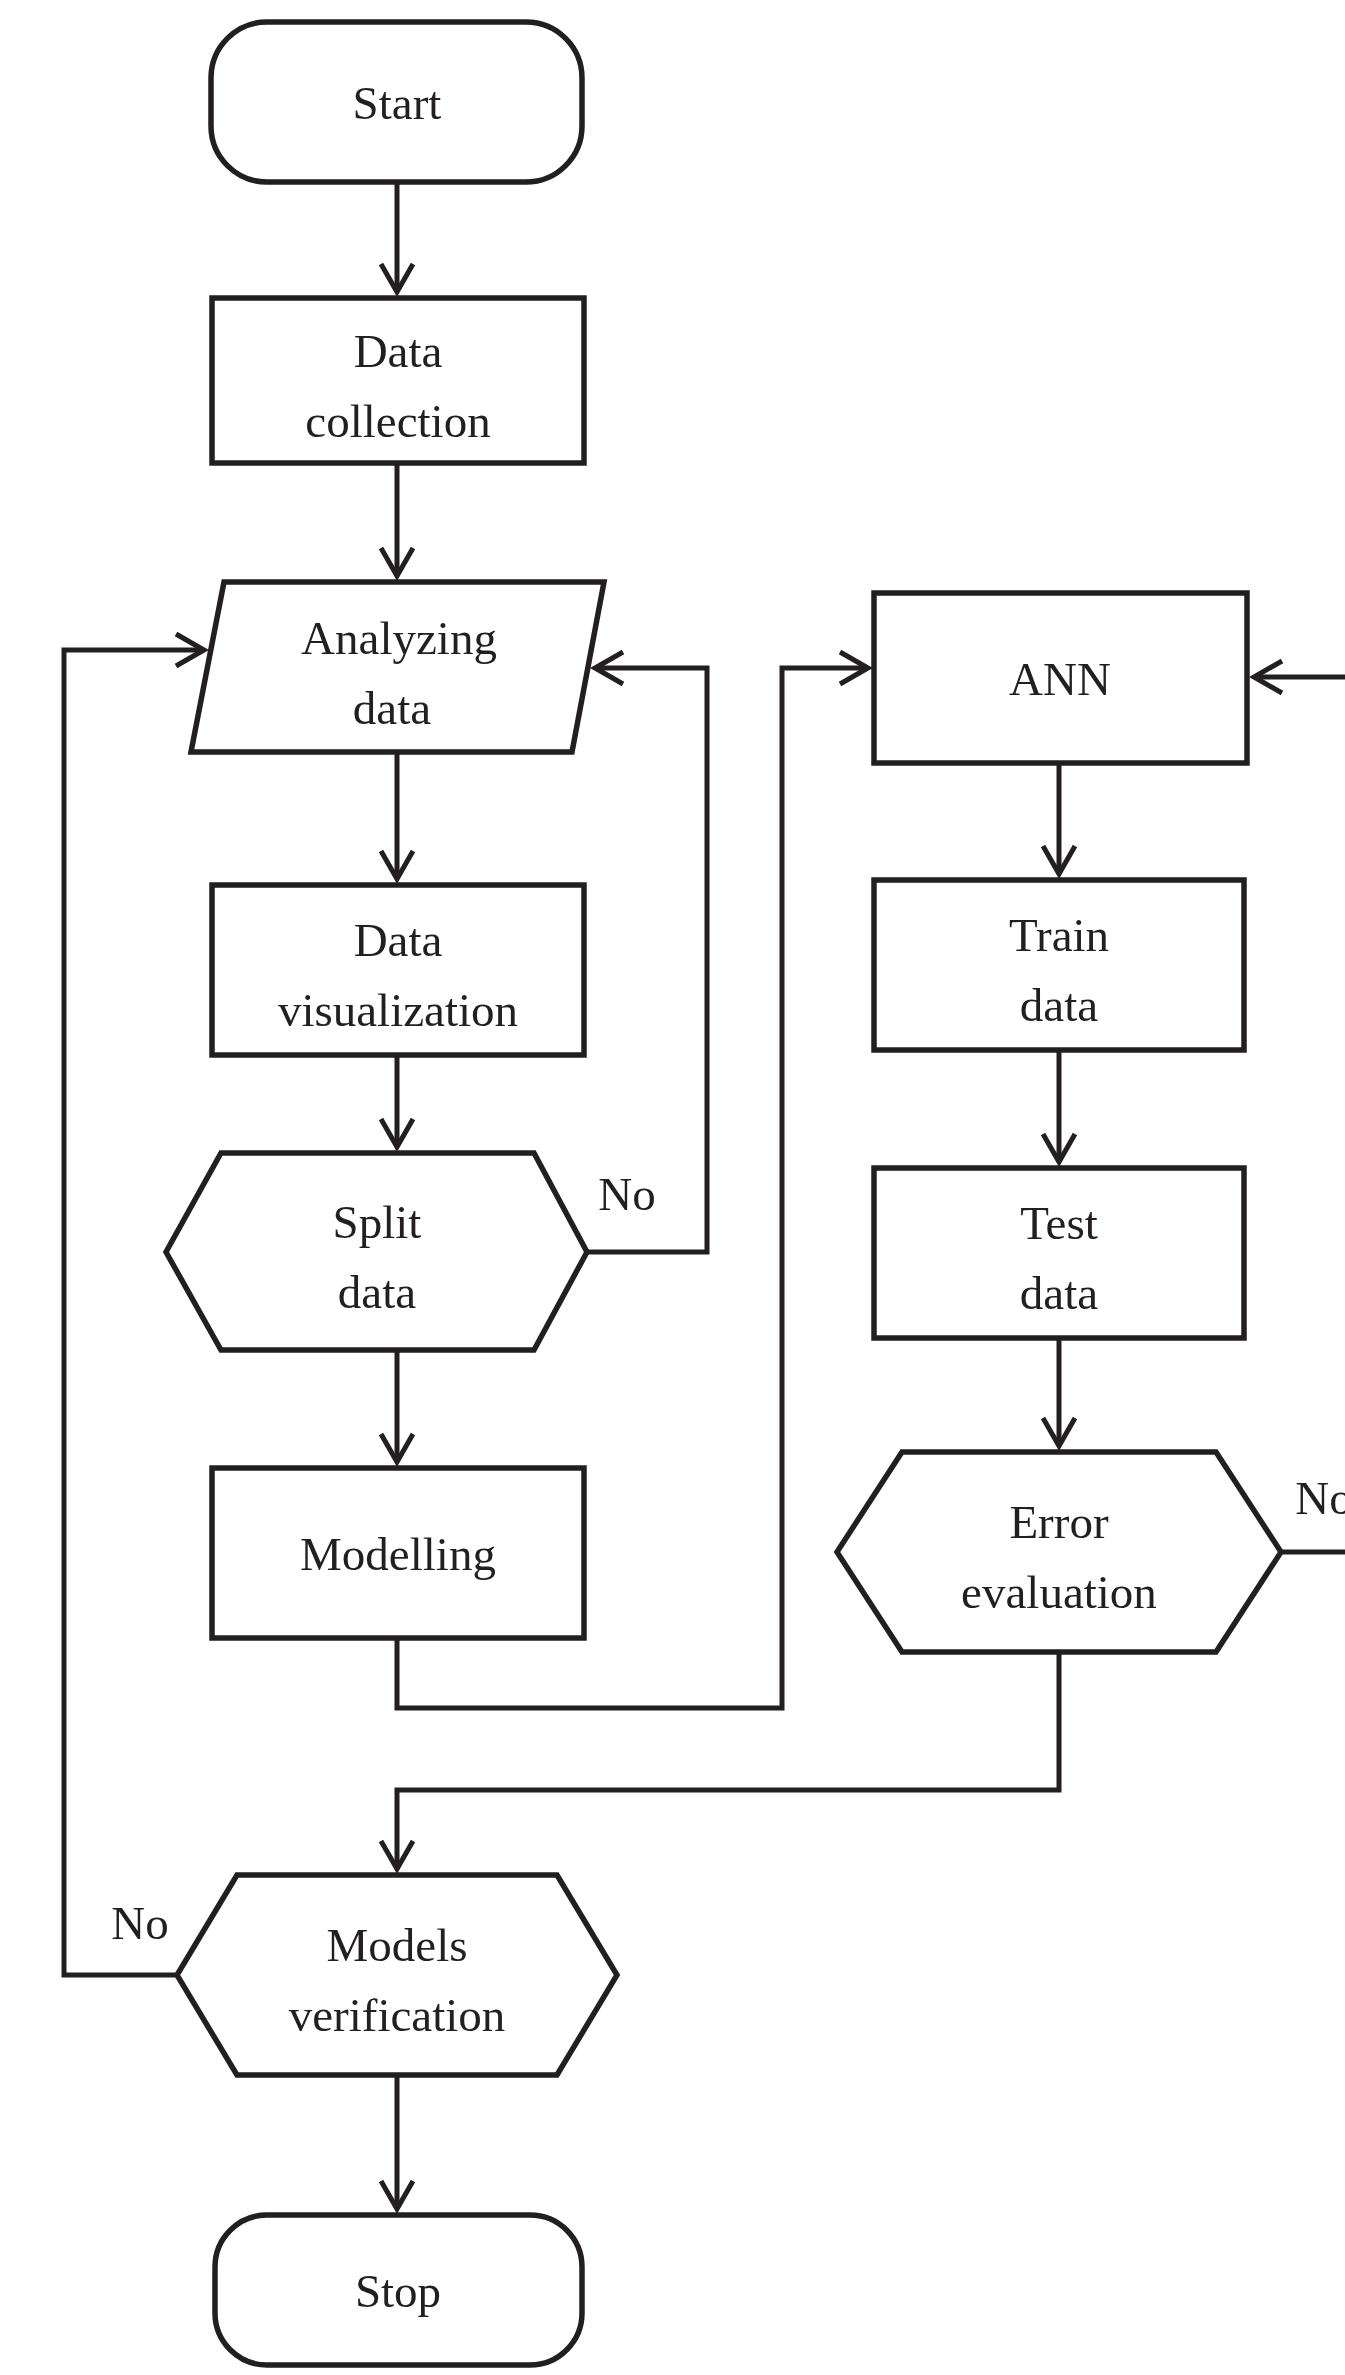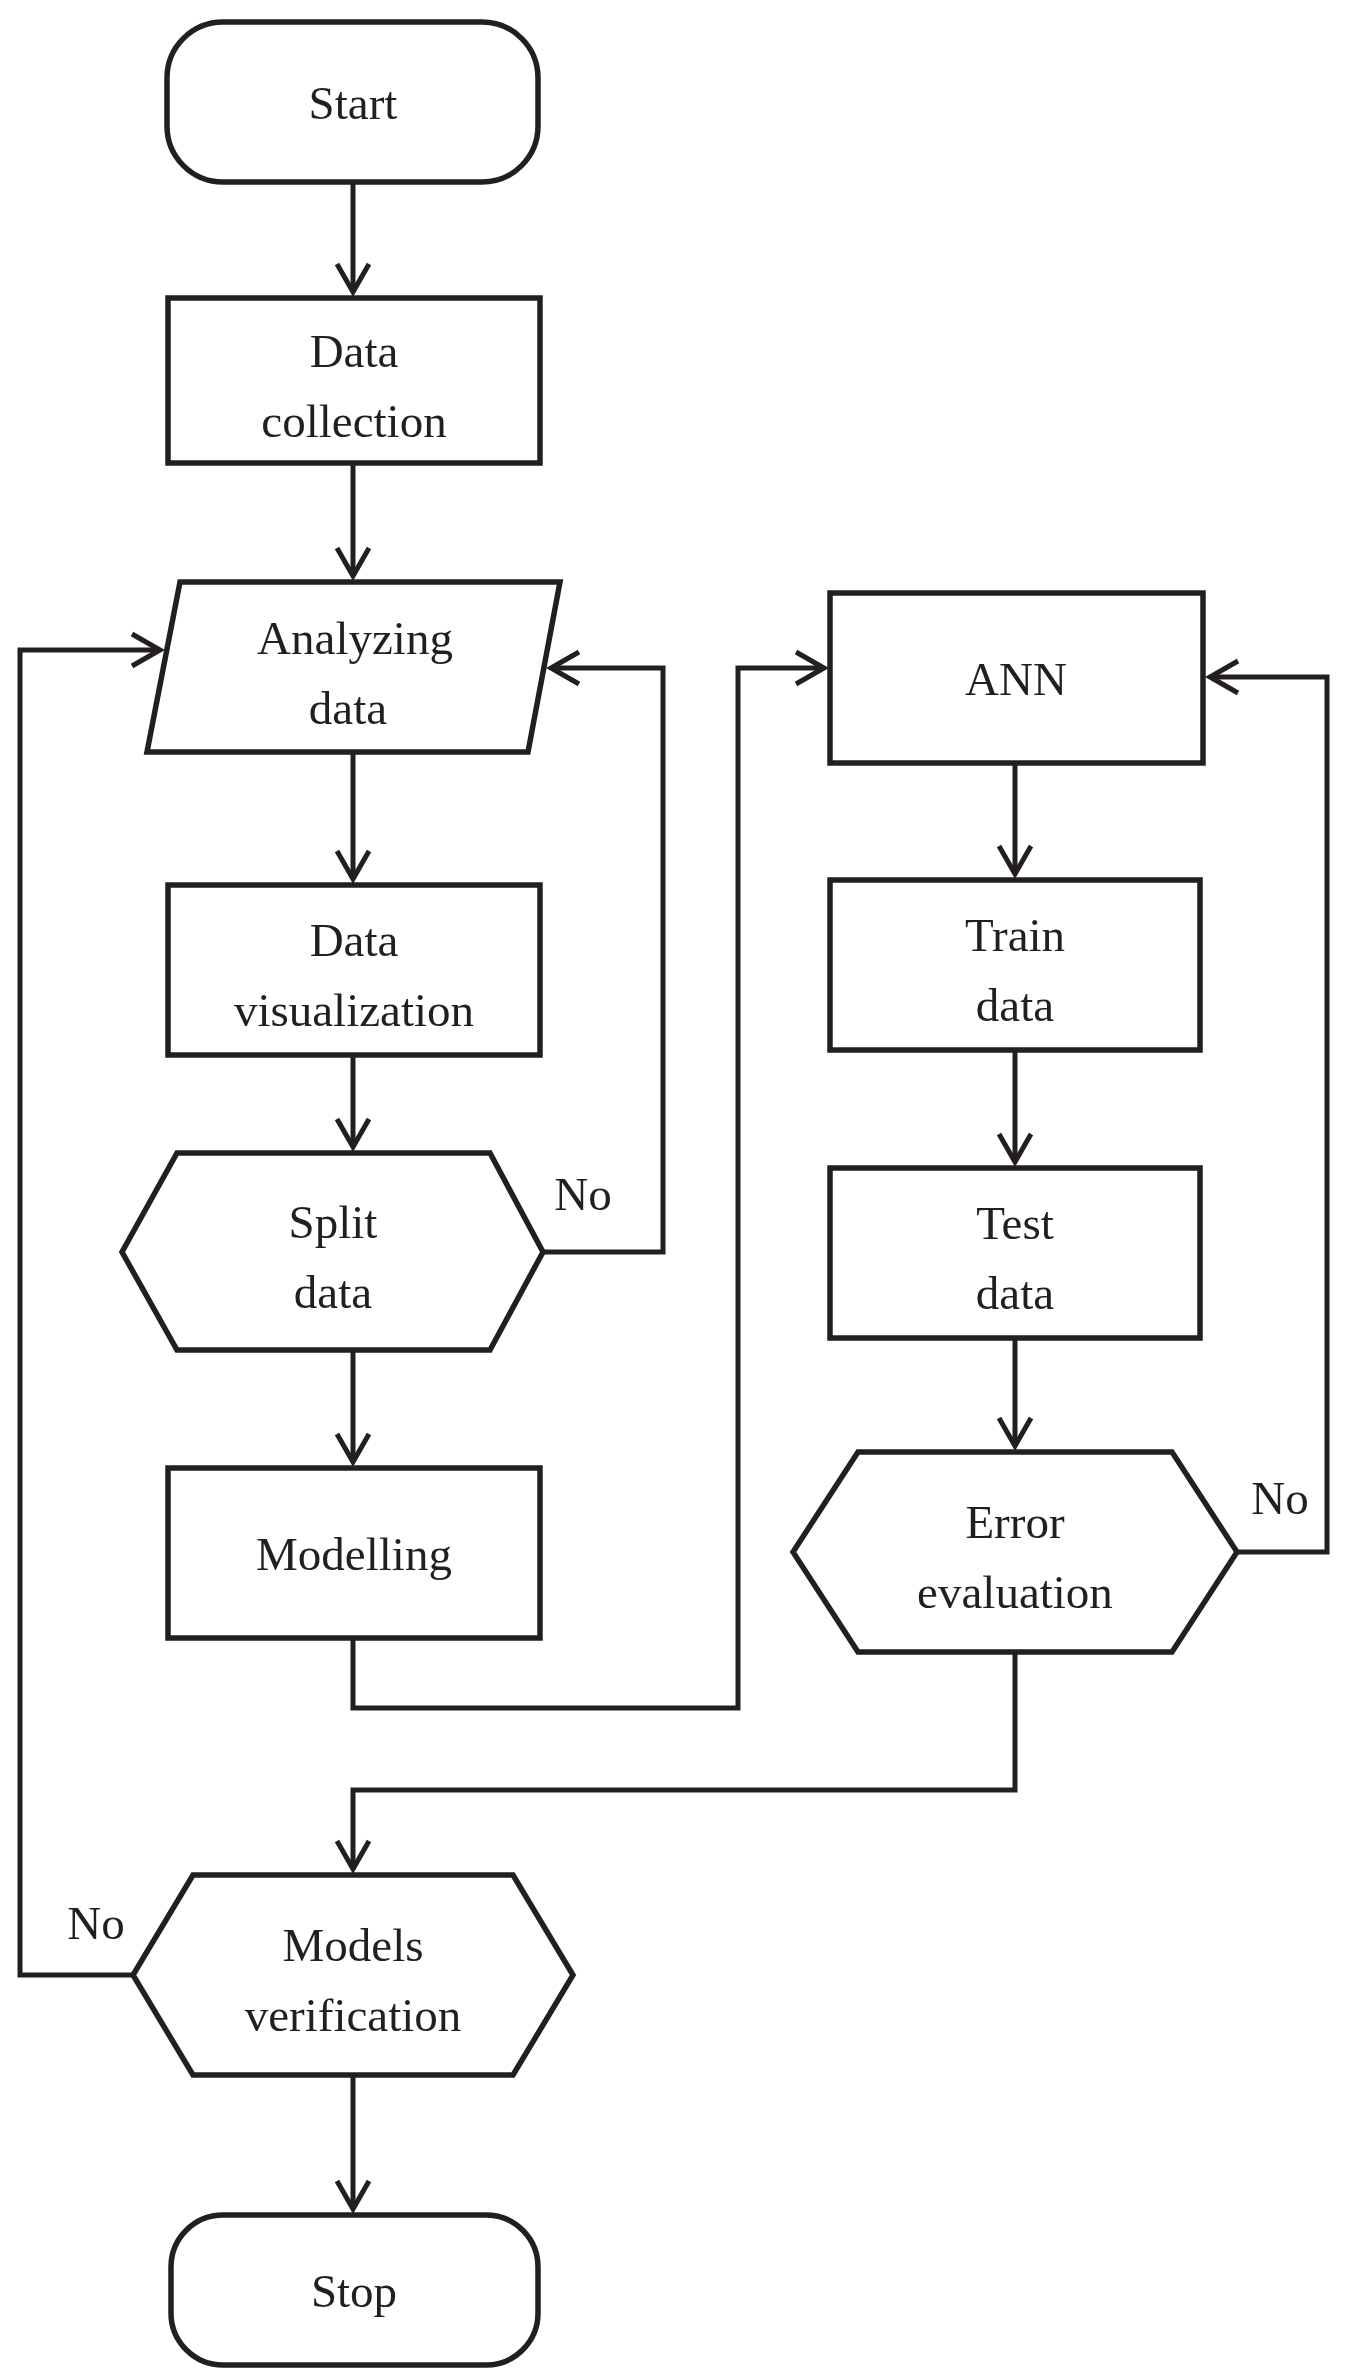--- a/index.html
+++ b/index.html
@@ -6,20 +6,21 @@
     margin: 0;
     padding: 0;
     background: #ffffff;
   }
   .canvas {
     position: relative;
     width: 1141px;
     height: 2375px;
     background: #ffffff;
     font-family: "Liberation Serif", "DejaVu Serif", serif;
+    padding-left: 44px;
   }
   svg { display: block; }
   .shape {
     fill: #ffffff;
     stroke: #231f20;
     stroke-width: 5.5;
     stroke-linejoin: miter;
   }
   .edge {
     fill: none;

